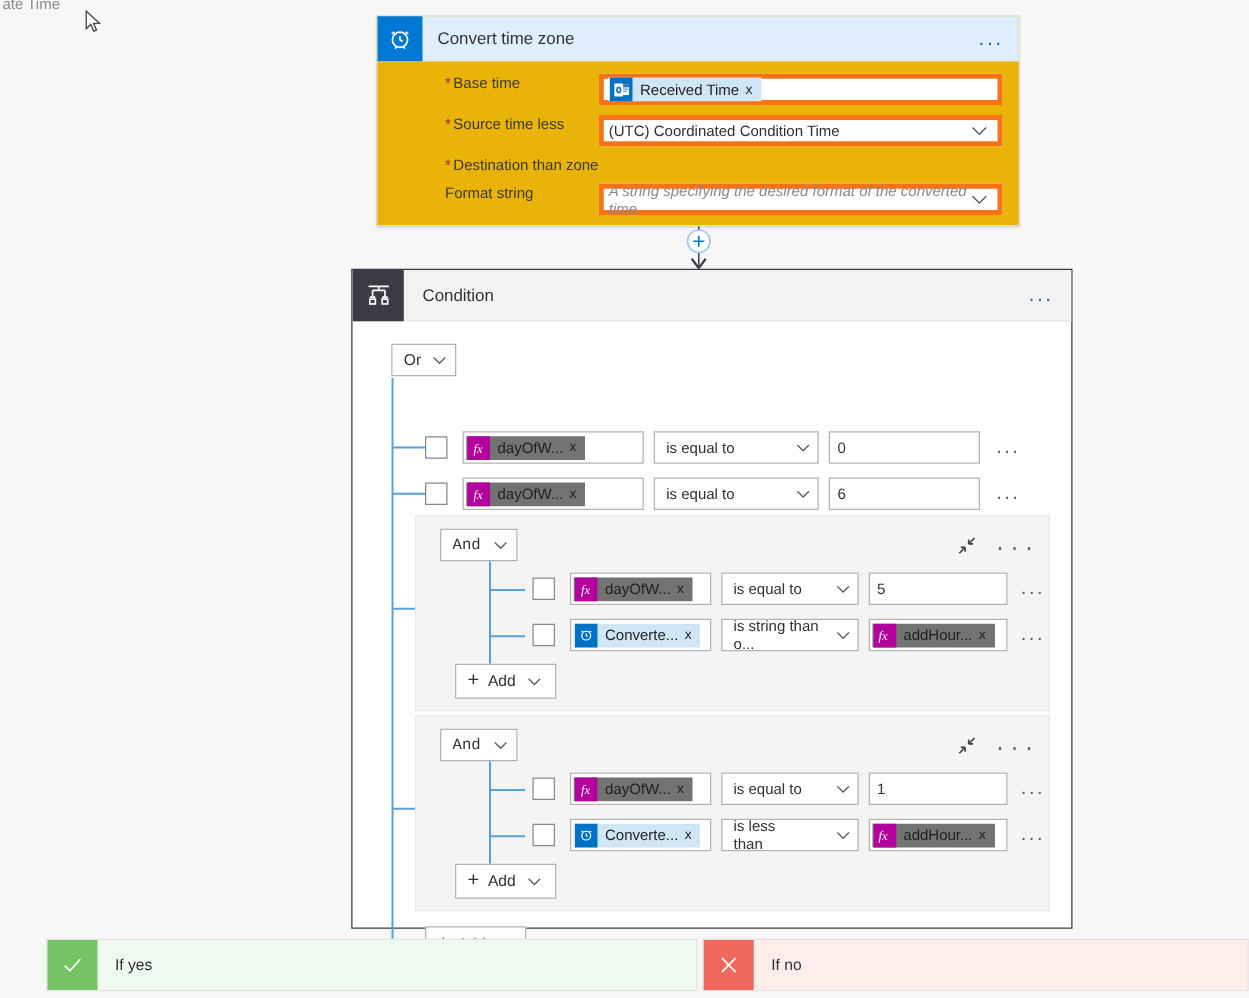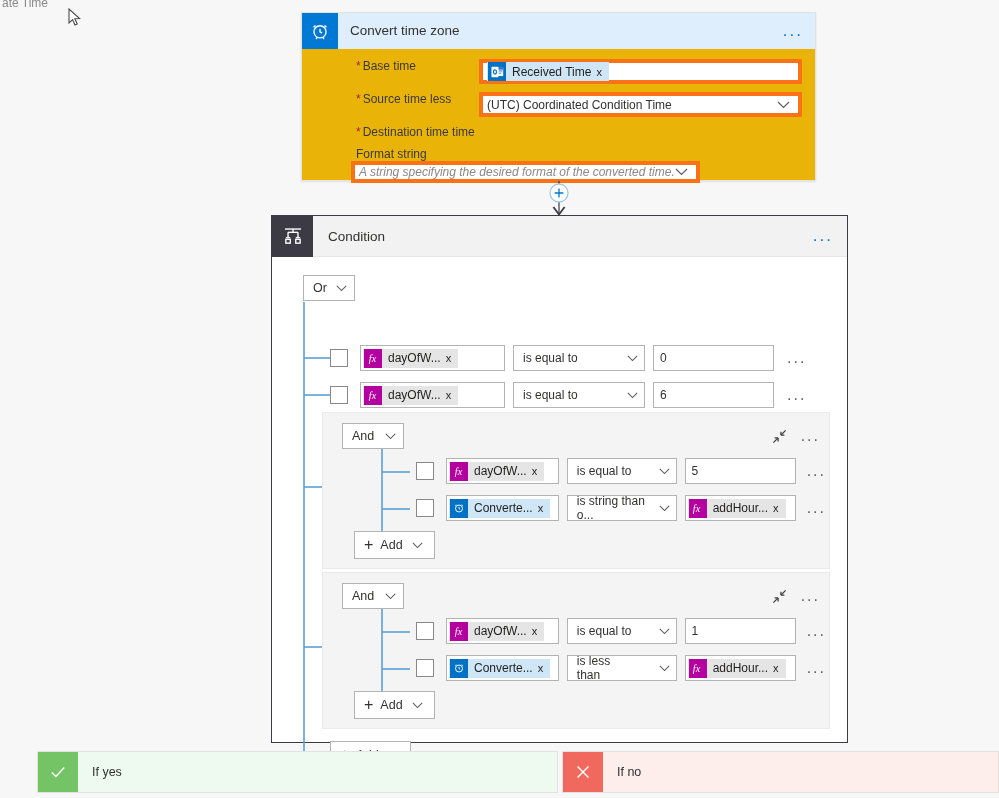--- a/index.html
+++ b/index.html
@@ -41,21 +41,21 @@
     width: 36px; height: 36px; background: #0078d4;
     display: flex; align-items: center; justify-content: center; flex: none;
   }
   .tz-title { margin-left: 12px; font-size: 13.5px; color: #323130; }
   .tz-dots {
     margin-left: auto; margin-right: 12px; color: #0078d4;
     font-size: 17px; letter-spacing: 2px; line-height: 10px; cursor: pointer;
   }
   .tz-body { padding: 10px 13px 12px 13px; }
   .tz-row { display: flex; align-items: flex-start; margin-bottom: 8px; margin-left: 36px; }
-  .tz-row:last-child { margin-bottom: 0; flex-direction: column; }
+  .tz-row:last-child { margin-bottom: 0; }
   .tz-label {
     width: 128px; flex: none; font-size: 12px; color: #3b3a39;
     padding-left: 5px; position: relative;
   }
   .tz-label .req { color: #a4262c; margin-right: 2px; }
   .tz-field {
     flex: 1; height: 25px; background: #fff;
     border: 4px solid #f97316;
     display: flex; align-items: center;
     padding: 0 4px; font-size: 12px; color: #323130;
@@ -73,29 +73,29 @@
     width: 18px; height: 19px; flex: none;
     display: flex; align-items: center; justify-content: center;
   }
   .token .tok-txt { padding: 0 5px 0 6px; color: #201f1e; }
   .token .tok-x {
     padding-right: 6px; color: #201f1e; font-size: 11px; cursor: pointer;
     font-family: "Liberation Sans", sans-serif;
   }
   .token.blue { background: #cfe6f7; }
   .token.blue .tok-ico { background: #0072c6; }
-  .token.pink { background: #e5e5e5; }
+  .token.pink { background: #737373; }
   .token.pink .tok-ico { background: #b4009e; }
 
   
   .connector { position: absolute; left: 541px; top: 181px; width: 36px; height: 35px; }
 
   
   .cond-card {
-    position: absolute; left: 271px; top: 215px;
+    position: absolute; left: 281px; top: 215px;
     width: 577px; height: 528px;
     background: #ffffff;
     border: 1.5px solid #3b3a45;
   }
   .cond-head {
     height: 41px; background: #f2f2f2;
     display: flex; align-items: center;
     border-bottom: 1px solid #e6e6e6;
   }
   .cond-icon {
@@ -147,21 +147,21 @@
   .add-btn {
     display: inline-flex; align-items: center; height: 28px;
     padding: 0 11px 0 9px; background: #fff; border: 1px solid #b3b3b3;
     font-size: 12.5px; color: #323130; cursor: pointer;
   }
   .add-btn .plus { font-size: 16px; margin-right: 7px; font-weight: 300; line-height: 1; }
   .add-btn .chev { margin-left: 9px; }
 
   
   .group-panel { background: #f4f4f4; border: 1px solid #eaeaea; }
-  .grp-head { display: flex; align-items: center; }
+  .grp-head { display: flex; align-items: center; font-family: Liberation Mono, monospace; }
   .grp-tools { margin-left: auto; display: flex; align-items: center; gap: 14px; }
 
   svg { display: block; }
   .tree { position: absolute; pointer-events: none; }
 
   
   .branch {
     position: absolute; height: 42px; display: flex; align-items: center;
     border: 1px solid #e3e3e3;
   }
@@ -234,21 +234,21 @@
           <span class="chev">
             <svg width="13" height="8" viewBox="0 0 13 8">
                 <path d="M1 1 L6.5 6.4 L12 1" fill="none" stroke="#605e5c" stroke-width="1.2"></path>
               </svg>
           </span>
         </div>
       </div>
 
       <div class="tz-row">
         <div class="tz-label">
-          <span class="req">*</span><span>Destination time time</span>
+          <span class="req">*</span><span>Destination than zone</span>
         </div>
       </div>
 
       <div class="tz-row">
         <div class="tz-label">
           <span>Format string</span>
         </div>
         <div class="tz-field ph">
           <span>A string specifying the desired format of the converted time.</span>
           <span class="chev">

